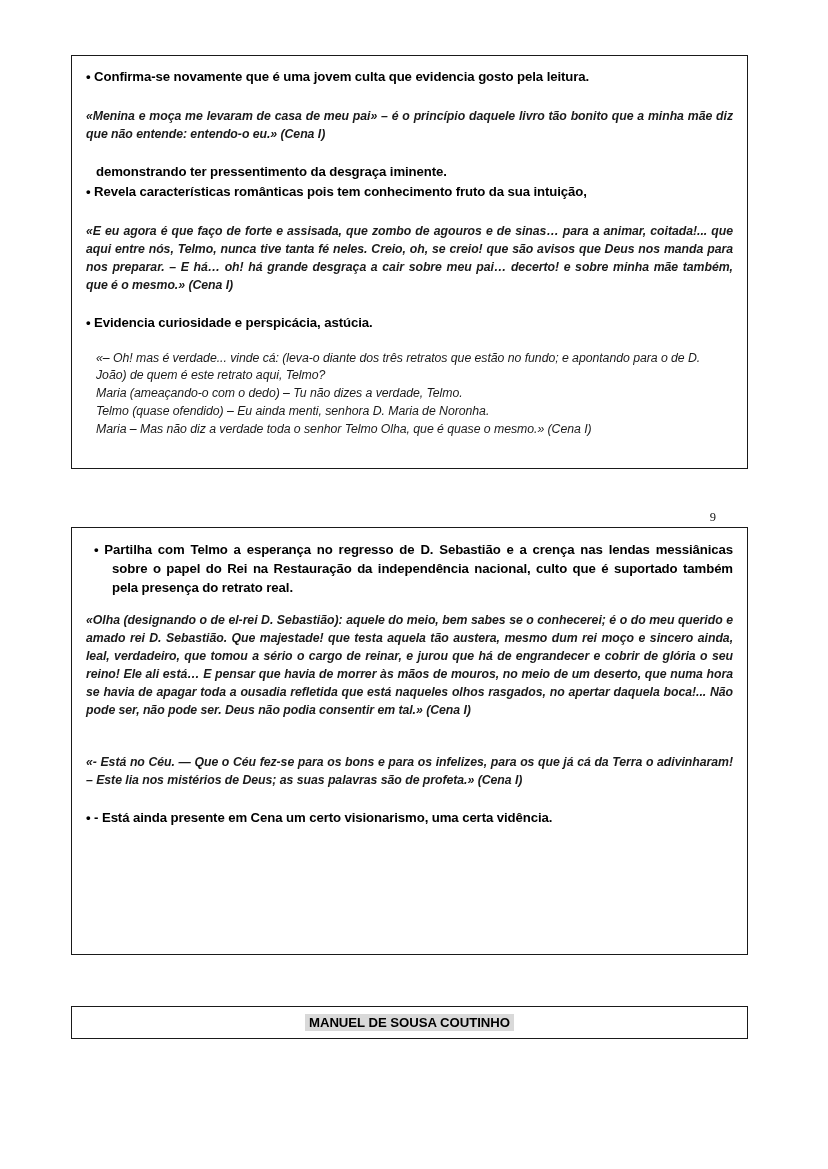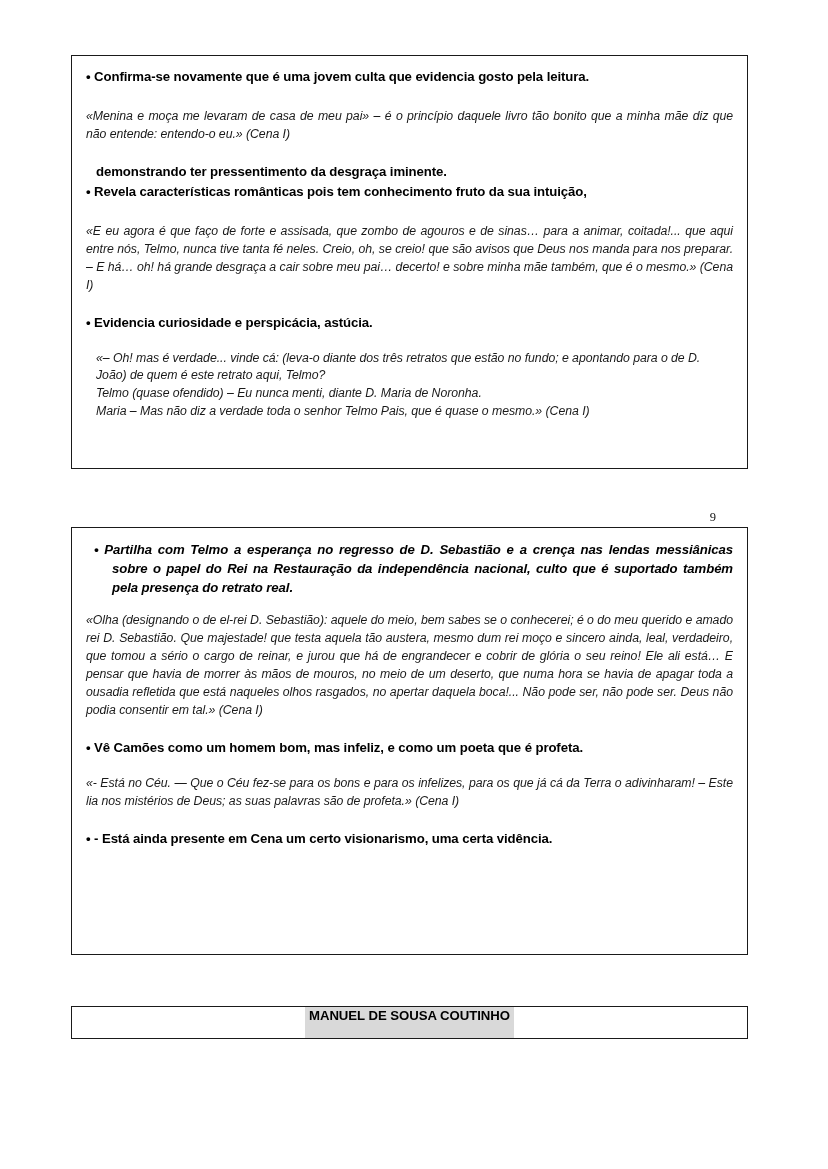--- a/index.html
+++ b/index.html
@@ -48,20 +48,21 @@
     padding: 12px 14px 10px 14px;
   }
 
   #box-footer {
     left: 71px;
     top: 1006px;
     width: 677px;
     height: 33px;
     padding: 0;
     display: flex;
+    align-items: center;
     justify-content: center;
   }
 
   
   .bullet {
     font-size: 13.2px;
     font-weight: bold;
     line-height: 1.42;
     color: #000000;
     margin: 0 0 2px 0;
@@ -80,35 +81,35 @@
     padding-left: 22px;
     text-indent: -14px;
     margin: 0;
     letter-spacing: -0.1px;
   }
   .bullet-hang.justify {
     text-align: justify;
     text-justify: inter-word;
     padding-left: 26px;
     text-indent: -18px;
-    font-style: italic;
   }
 
   
   .quote {
     font-size: 12.3px;
     font-style: italic;
     line-height: 1.46;
     color: #1a1a1a;
     margin: 0;
     letter-spacing: -0.05px;
   }
   .quote.justify {
     text-align: justify;
     text-justify: inter-word;
+    font-weight: bold;
   }
   .quote.tight {
     line-height: 1.45;
   }
   .quote-indent {
     padding-left: 10px;
   }
 
   
   .sp-lg { height: 19px; }
@@ -156,41 +157,41 @@
       <p class="quote justify">«E eu agora é que faço de forte e assisada, que zombo de agouros e de sinas… para a animar, coitada!... que aqui entre nós, Telmo, nunca tive tanta fé neles. Creio, oh, se creio! que são avisos que Deus nos manda para nos preparar. – E há… oh! há grande desgraça a cair sobre meu pai… decerto! e sobre minha mãe também, que é o mesmo.» (Cena I)</p>
     </div>
 
     <div class="sp-lg"></div>
 
     <div>
       <p class="bullet">• Evidencia curiosidade e perspicácia, astúcia.</p>
       <div class="sp-md"></div>
       <div class="quote-indent">
         <p class="quote tight">«– Oh! mas é verdade... vinde cá: (leva-o diante dos três retratos que estão no fundo; e apontando para o de D. João) de quem é este retrato aqui, Telmo?</p>
-        <p class="quote tight">Telmo (quase ofendido) – Eu nunca menti, diante D. Maria de Noronha.</p>
-        <p class="quote tight">Maria – Mas não diz a verdade toda o senhor Telmo Pais, que é quase o mesmo.» (Cena I)</p>
+        <p class="quote tight">Maria (ameaçando-o com o dedo) – Tu não dizes a verdade, Telmo.</p>
+        <p class="quote tight">Telmo (quase ofendido) – Eu ainda menti, senhora D. Maria de Noronha.</p>
+        <p class="quote tight">Maria – Mas não diz a verdade toda o senhor Telmo Olha, que é quase o mesmo.» (Cena I)</p>
       </div>
     </div>
 
   </div>
 
   <div id="page-number">9</div>
 
   <div class="box" id="box-two">
 
     <div>
       <p class="bullet-hang justify">•  Partilha com Telmo a esperança no regresso de D. Sebastião e a crença nas lendas messiânicas sobre o papel do Rei na Restauração da independência nacional, culto que é suportado também pela presença do retrato real.</p>
       <div class="sp-md"></div>
       <p class="quote justify">«Olha (designando o de el-rei D. Sebastião): aquele do meio, bem sabes se o conhecerei; é o do meu querido e amado rei D. Sebastião. Que majestade! que testa aquela tão austera, mesmo dum rei moço e sincero ainda, leal, verdadeiro, que tomou a sério o cargo de reinar, e jurou que há de engrandecer e cobrir de glória o seu reino! Ele ali está… E pensar que havia de morrer às mãos de mouros, no meio de um deserto, que numa hora se havia de apagar toda a ousadia refletida que está naqueles olhos rasgados, no apertar daquela boca!... Não pode ser, não pode ser. Deus não podia consentir em tal.» (Cena I)</p>
     </div>
 
     <div class="sp-lg"></div>
 
     <div>
-      <p class="bullet">• Vê Camões como um homem bom, mas infeliz, e como um poeta que é profeta.</p>
       <div class="sp-md"></div>
       <p class="quote justify">«- Está no Céu. — Que o Céu fez-se para os bons e para os infelizes, para os que já cá da Terra o adivinharam! – Este lia nos mistérios de Deus; as suas palavras são de profeta.» (Cena I)</p>
     </div>
 
     <div class="sp-lg"></div>
 
     <div>
       <p class="bullet">• - Está ainda presente em Cena um certo visionarismo, uma certa vidência.</p>
       <div class="sp-md"></div>
     </div>

